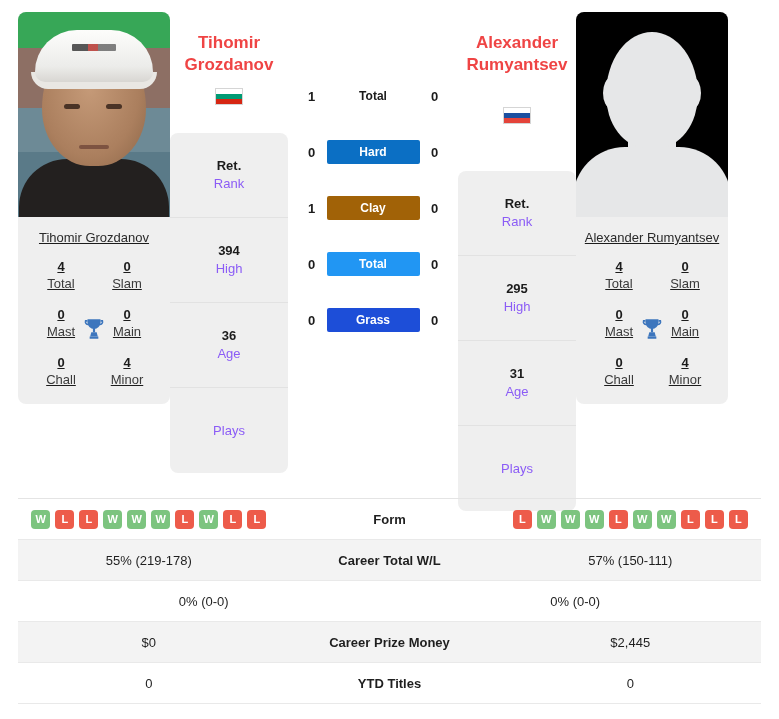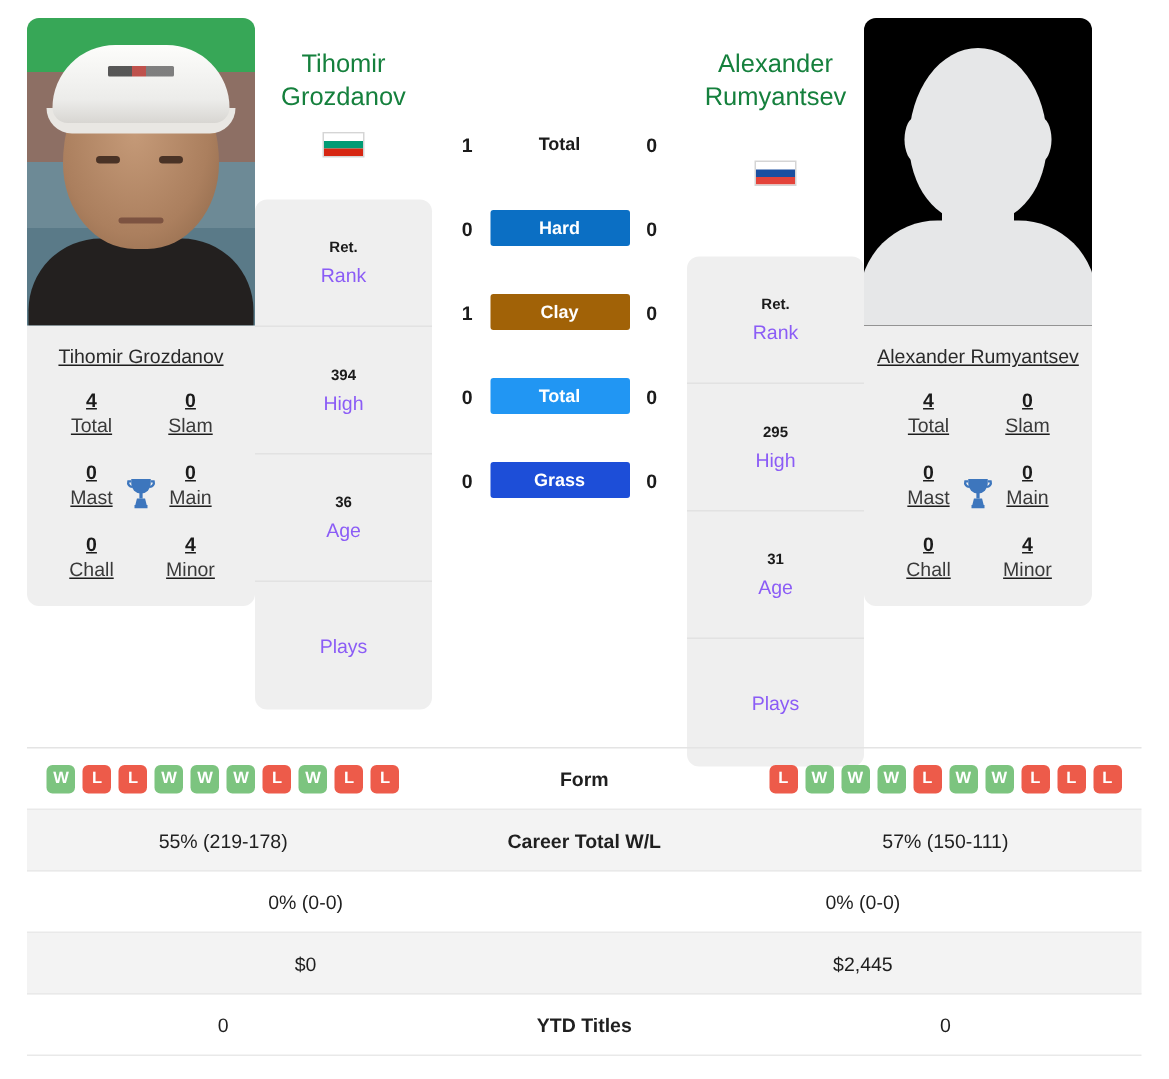--- a/index.html
+++ b/index.html
@@ -145,24 +145,24 @@
   .name-col {
     width: 118px;
     display: flex;
     flex-direction: column;
     align-items: center;
     padding-top: 20px;
   }
   .name-col.right { align-items: center; gap: 19px; }
   .pname {
     font-size: 17px;
-    font-weight: normal;
+    font-weight: bold;
     line-height: 22px;
     text-align: center;
-    color: #15803d;
+    color: #ef4444;
   }
   .flag {
     width: 28px; height: 17px;
     margin-top: 12px;
     border: 1px solid #d5d5d5;
   }
   .flag-bg { display: block; width: 100%; height: 100%; }
 
   .rank-card {
     margin-top: 28px;
@@ -173,21 +173,21 @@
   }
   .rank-row {
     height: 85px;
     display: flex;
     flex-direction: column;
     justify-content: center;
     align-items: center;
     border-bottom: 1px solid #e2e2e2;
   }
   .rank-row:last-child { border-bottom: none; }
-  .rank-num { font-size: 10px; font-weight: bold; line-height: 18px; color: #1b1b1b; }
+  .rank-num { font-size: 13px; font-weight: bold; line-height: 18px; color: #1b1b1b; }
   .rank-lab { font-size: 13px; line-height: 18px; color: #8b5cf6; }
 
   
   .surfaces {
     width: 170px;
     display: flex;
     flex-direction: column;
     align-items: center;
     padding-top: 56px;
   }
@@ -490,20 +490,21 @@
       <div class="scell">57% (150-111)</div>
     </div>
 
     <div class="srow">
       <div class="scell">0% (0-0)</div>
       <div class="scell">0% (0-0)</div>
     </div>
 
     <div class="srow alt">
       <div class="scell">$0</div>
+      <div class="scell mid">Career Prize Money</div>
       <div class="scell">$2,445</div>
     </div>
 
     <div class="srow">
       <div class="scell">0</div>
       <div class="scell mid">YTD Titles</div>
       <div class="scell">0</div>
     </div>
 
   </div>

